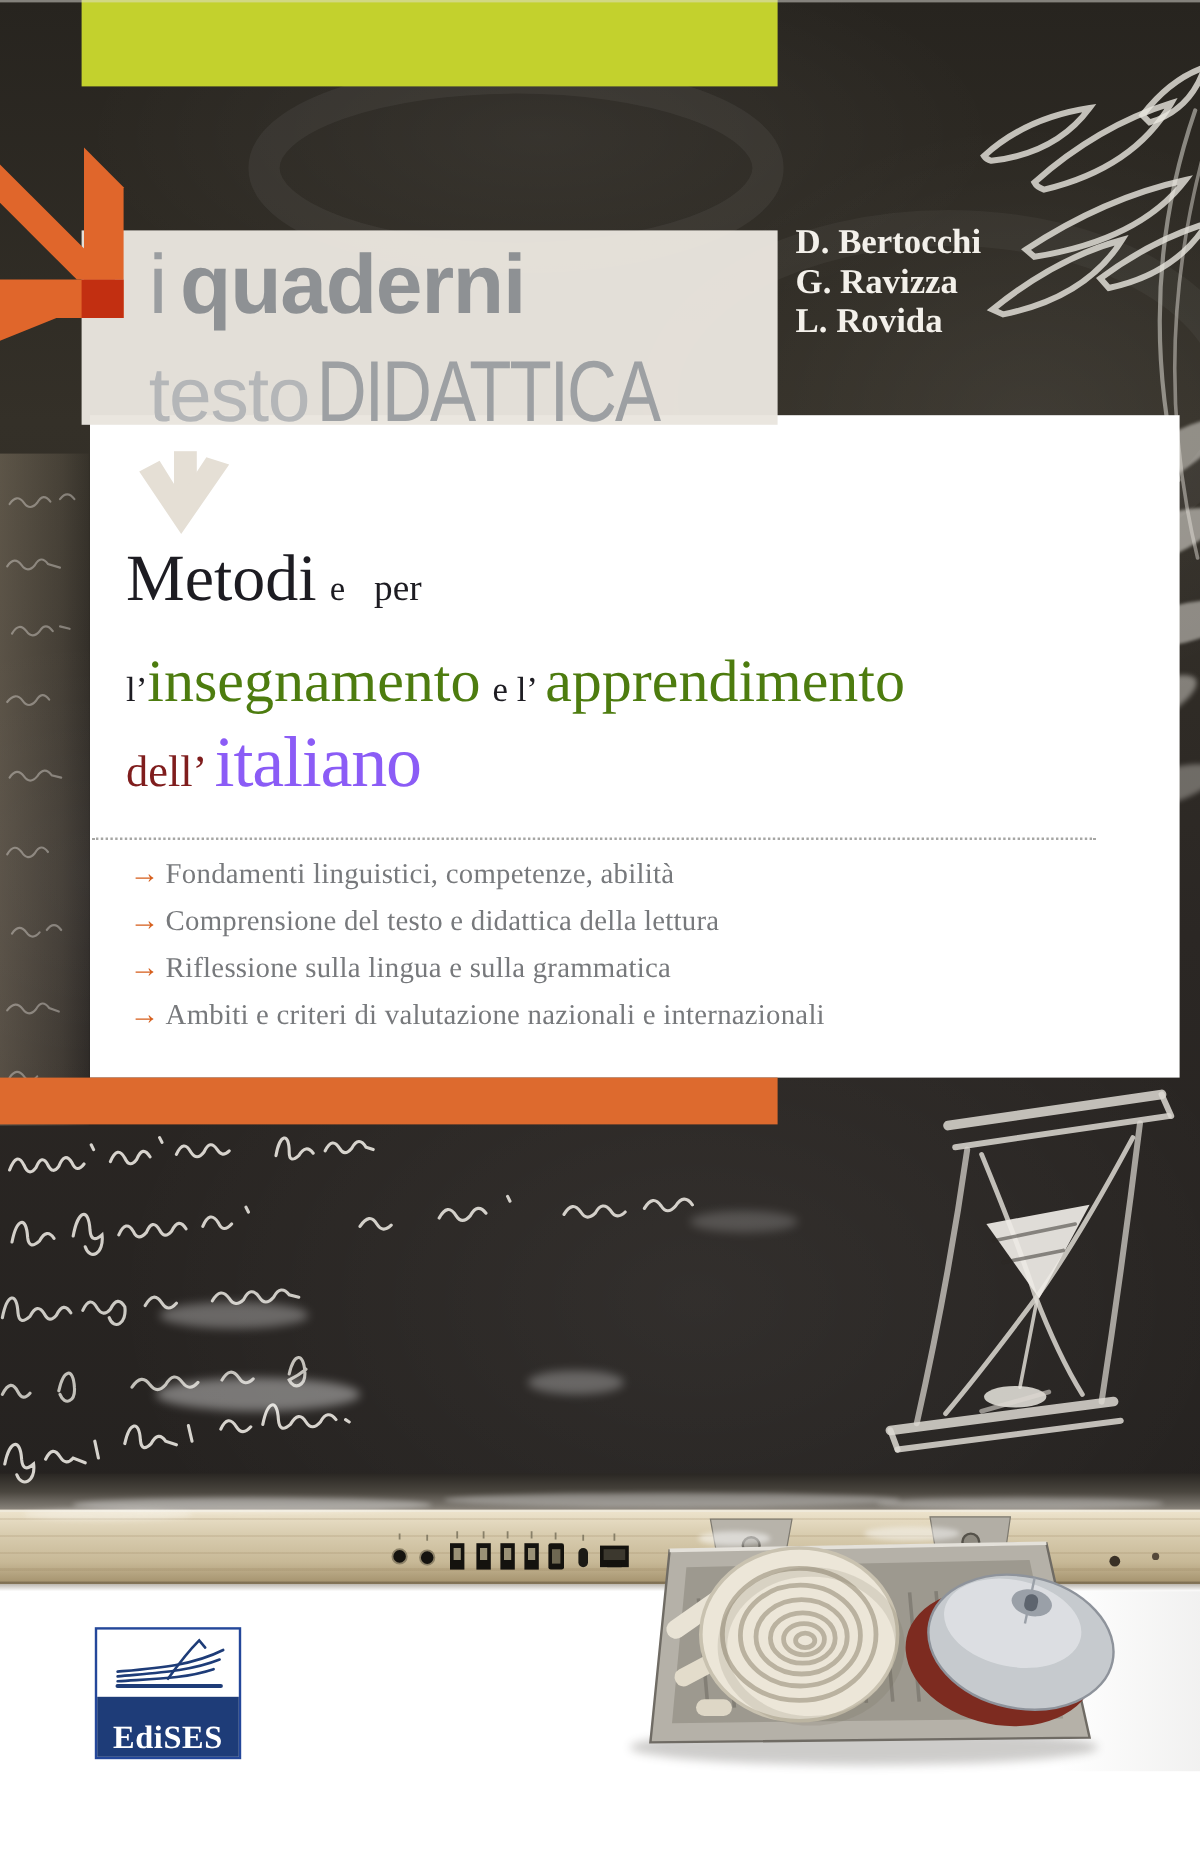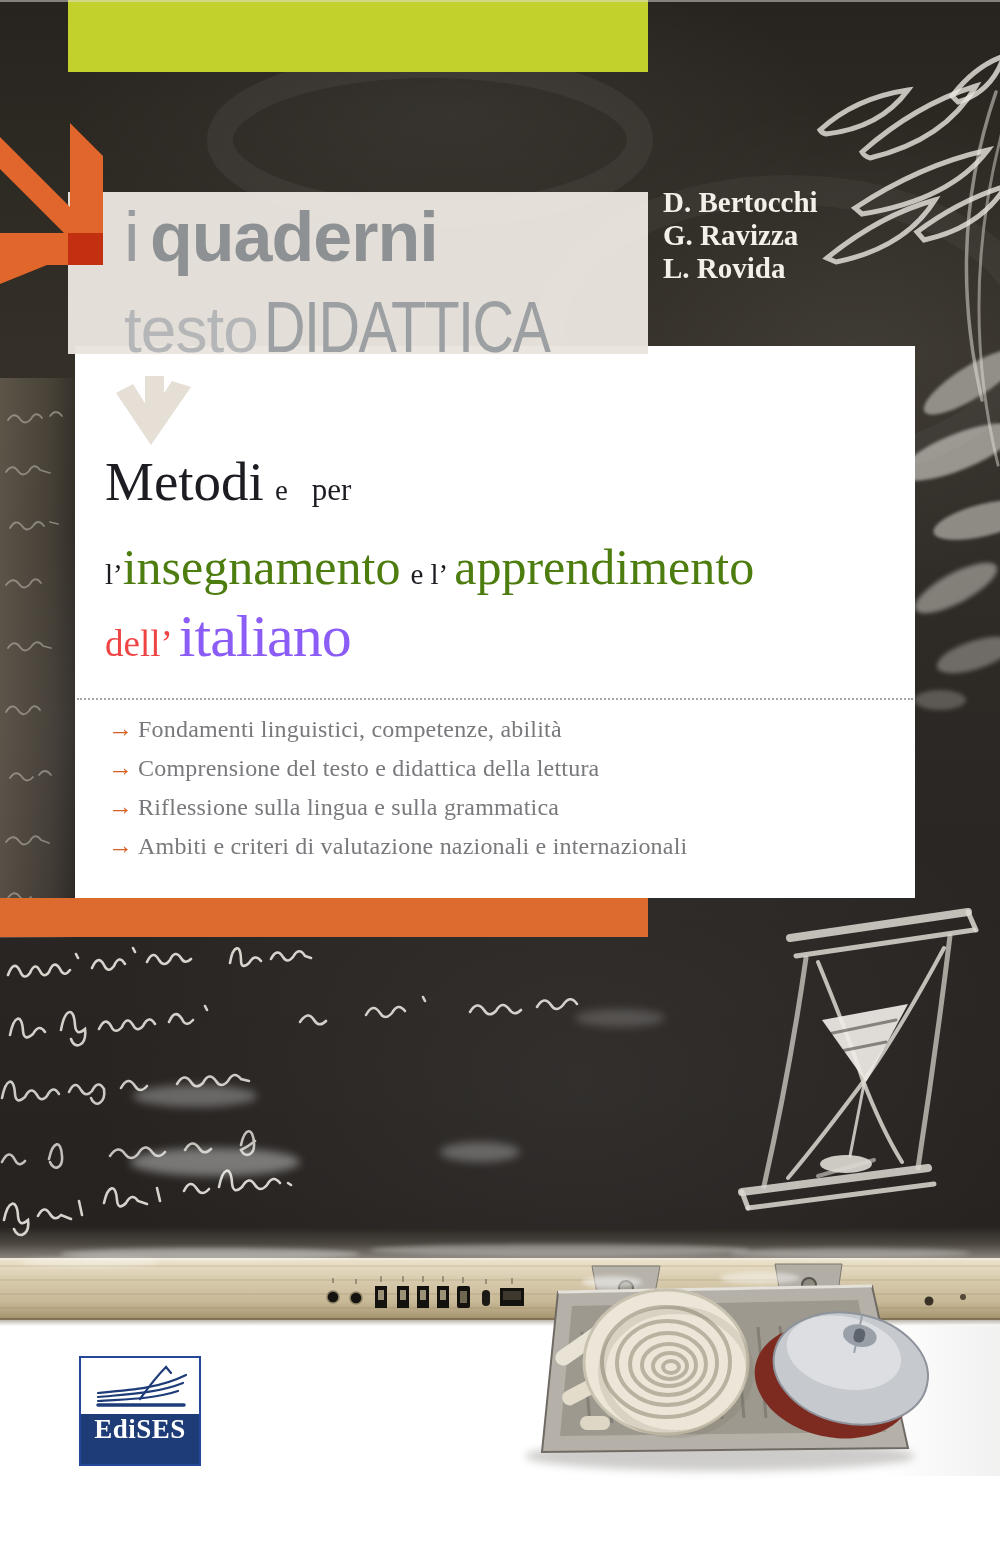--- a/index.html
+++ b/index.html
@@ -27,32 +27,32 @@
     background:linear-gradient(180deg, rgba(90,78,58,0.55), rgba(90,78,58,0));}
   .bottom-white{position:absolute;left:0;top:1326px;width:1000px;height:237px;background:#ffffff;z-index:0;}
   .bottom-right-tint{position:absolute;left:880px;top:1326px;width:120px;height:150px;z-index:0;
     background:linear-gradient(90deg, rgba(0,0,0,0), rgba(120,118,112,0.10));}
   
   .decor{position:absolute;left:0;top:0;width:1000px;height:1563px;z-index:1;pointer-events:none;}
   
   .green-bar{position:absolute;left:68px;top:0;width:580px;height:72px;background:#c3d12d;z-index:2;}
   .orange-bar{position:absolute;left:0;top:898px;width:648px;height:39px;background:#dd6a2e;z-index:2;}
   
-  .title-box{position:absolute;left:75px;top:346px;width:840px;height:552px;background:#ffffff;z-index:2;}
+  .title-box{position:absolute;left:75px;top:346px;width:908px;height:552px;background:#ffffff;z-index:2;}
   .title-line{position:absolute;left:30px;display:flex;align-items:baseline;white-space:nowrap;
     font-family:"Liberation Serif",serif;color:#1d1c22;}
   .tl1{top:104px;}
   .tl2{top:192px;}
   .tl3{top:244px;}
   .t-big{font-size:55px;letter-spacing:0px;}
   .t-small{font-size:29px;margin:0 11px;}
   .t-small-end{font-size:31px;margin-left:13px;}
   .t-orange{font-size:50px;color:#4d7c0f;}
   .t-dark-sm{font-size:29px;color:#1d1c22;}
-  .t-dell{font-size:37px;color:#ef4444;margin-top:32px;}
+  .t-dell{font-size:37px;color:#7f1d1d;margin-top:32px;}
   .t-italiano{font-size:60px;font-weight:normal;color:#8b5cf6;margin-left:6px;letter-spacing:-1px;}
   .dotted-sep{position:absolute;left:2px;top:352px;width:836px;border-top:2px dotted #a6a6a4;}
   .bullets{position:absolute;left:33px;top:368px;width:790px;}
   .bullet-row{display:flex;align-items:baseline;height:39px;}
   .bullet-arrow{font-family:"Liberation Sans",sans-serif;font-weight:bold;font-size:25px;color:#d6601f;width:30px;flex:0 0 30px;}
   .bullet-text{font-family:"Liberation Serif",serif;font-size:24px;color:#77797c;letter-spacing:0.2px;}
   
   .series-box{position:absolute;left:68px;top:192px;width:580px;height:162px;background:rgba(233,229,222,0.97);z-index:3;}
   .series-l1{position:absolute;left:56px;top:10px;font-family:"Liberation Sans",sans-serif;white-space:nowrap;line-height:1;}
   .s-i{font-size:70px;color:#9a9da0;font-weight:400;}
@@ -64,21 +64,21 @@
   
   .corner-arrow{position:absolute;left:0;top:110px;z-index:4;}
   .series-arrow{position:absolute;left:110px;top:370px;z-index:3;}
   
   .authors{position:absolute;left:663px;top:186px;z-index:3;font-family:"Liberation Serif",serif;
     font-weight:bold;font-size:29px;line-height:33px;color:#f3f0ea;}
   
   .logo{position:absolute;left:79px;top:1356px;width:122px;height:110px;z-index:2;
     background:#ffffff;border:2px solid #24479a;box-sizing:border-box;display:flex;flex-direction:column;}
   .logo-book{height:56px;display:flex;align-items:center;justify-content:center;}
-  .logo-band{flex:1;background:#1e3c78;display:flex;align-items:flex-start;justify-content:center;}
+  .logo-band{flex:1;background:#1e3c78;display:flex;align-items:flex-end;justify-content:center;}
   .logo-text{font-family:"Liberation Serif",serif;font-size:27px;font-weight:600;color:#ffffff;letter-spacing:0.5px;}
 </style>
 </head>
 <body>
 
 <div id="cover">
 
   <div class="board"></div>
   <div class="board-left-dust"></div>
   <div class="board-bottom-edge"></div>

